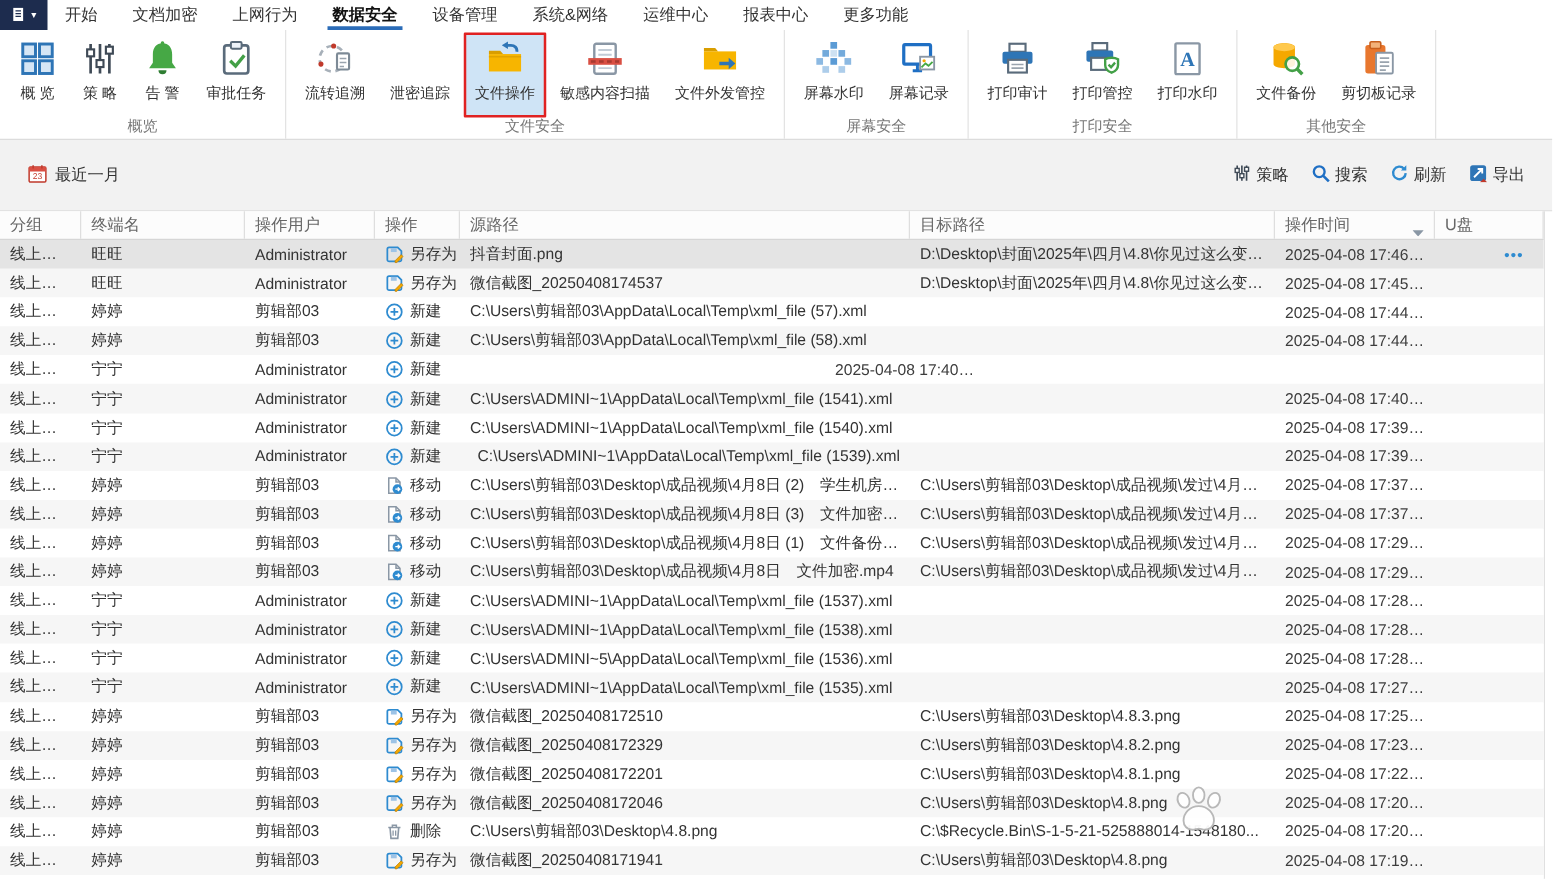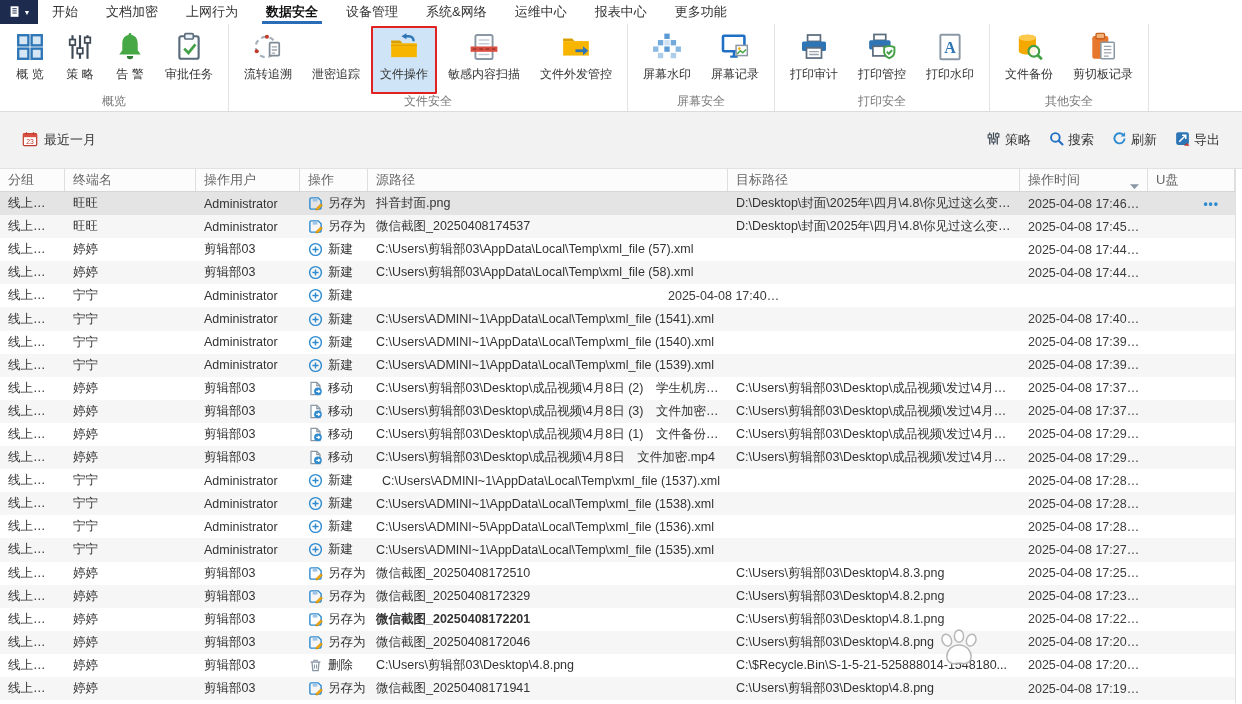--- a/index.html
+++ b/index.html
@@ -516,21 +516,21 @@
           <div class="cell" style="width: 104px;">Administrator</div>
           <div class="cell op-cell" style="width: 68px;">
             <span style="display: inline-flex;">
               <svg viewBox="0 0 16 16">
                 <circle cx="8" cy="8" r="6.3" fill="none" stroke="#2e8bd0" stroke-width="1.5"></circle>
                 <path d="M8 4.7v6.6M4.7 8h6.6" stroke="#2e8bd0" stroke-width="1.5"></path>
               </svg>
             </span>
             <span>新建</span>
           </div>
-          <div class="cell" style="width: 360px;">C:\Users\ADMINI~1\AppData\Local\Temp\xml_file (1539).xml</div>
+          <div class="cell" style="width: 360px; text-align: right;">C:\Users\ADMINI~1\AppData\Local\Temp\xml_file (1539).xml</div>
           <div class="cell" style="width: 292px;"></div>
           <div class="cell time" style="width: 128px;">2025-04-08 17:39:03</div>
           <div class="cell" style="width: 87px;"></div>
         </div>
         <div class="grid-row" style="background: rgb(255, 255, 255);">
           <div class="cell" style="width: 65px;">线上演示</div>
           <div class="cell" style="width: 131px;">婷婷</div>
           <div class="cell" style="width: 104px;">剪辑部03</div>
           <div class="cell op-cell" style="width: 68px;">
             <span style="display: inline-flex;">
@@ -614,21 +614,21 @@
           <div class="cell" style="width: 104px;">Administrator</div>
           <div class="cell op-cell" style="width: 68px;">
             <span style="display: inline-flex;">
               <svg viewBox="0 0 16 16">
                 <circle cx="8" cy="8" r="6.3" fill="none" stroke="#2e8bd0" stroke-width="1.5"></circle>
                 <path d="M8 4.7v6.6M4.7 8h6.6" stroke="#2e8bd0" stroke-width="1.5"></path>
               </svg>
             </span>
             <span>新建</span>
           </div>
-          <div class="cell" style="width: 360px; text-align: right;">C:\Users\ADMINI~1\AppData\Local\Temp\xml_file (1537).xml</div>
+          <div class="cell" style="width: 360px;">C:\Users\ADMINI~1\AppData\Local\Temp\xml_file (1537).xml</div>
           <div class="cell" style="width: 292px;"></div>
           <div class="cell time" style="width: 128px;">2025-04-08 17:28:59</div>
           <div class="cell" style="width: 87px;"></div>
         </div>
         <div class="grid-row" style="background: rgb(246, 246, 246);">
           <div class="cell" style="width: 65px;">线上演示</div>
           <div class="cell" style="width: 131px;">宁宁</div>
           <div class="cell" style="width: 104px;">Administrator</div>
           <div class="cell op-cell" style="width: 68px;">
             <span style="display: inline-flex;">
@@ -725,21 +725,21 @@
           <div class="cell op-cell" style="width: 68px;">
             <span style="display: inline-flex;">
               <svg viewBox="0 0 16 16">
                 <path d="M2 3.5A1.5 1.5 0 013.5 2H10.8l3.2 3.2v7.3A1.5 1.5 0 0112.5 14H3.5A1.5 1.5 0 012 12.5z" fill="none" stroke="#2e8bd0" stroke-width="1.5"></path>
                 <rect x="5" y="2.6" width="5" height="3.4" fill="#9dc3e6"></rect>
                 <path d="M8.6 13.4l5.2-5.2 1.6 1.6-5.2 5.2H8.6z" fill="#f5a800" stroke="#b97c00" stroke-width=".6"></path>
               </svg>
             </span>
             <span>另存为</span>
           </div>
-          <div class="cell" style="width: 360px; font-weight: bold;">微信截图_20250408172201</div>
+          <div class="cell" style="width: 360px;">微信截图_20250408172201</div>
           <div class="cell" style="width: 292px;">C:\Users\剪辑部03\Desktop\4.8.1.png</div>
           <div class="cell time" style="width: 128px;">2025-04-08 17:22:04</div>
           <div class="cell" style="width: 87px;"></div>
         </div>
         <div class="grid-row" style="background: rgb(246, 246, 246);">
           <div class="cell" style="width: 65px;">线上演示</div>
           <div class="cell" style="width: 131px;">婷婷</div>
           <div class="cell" style="width: 104px;">剪辑部03</div>
           <div class="cell op-cell" style="width: 68px;">
             <span style="display: inline-flex;">

